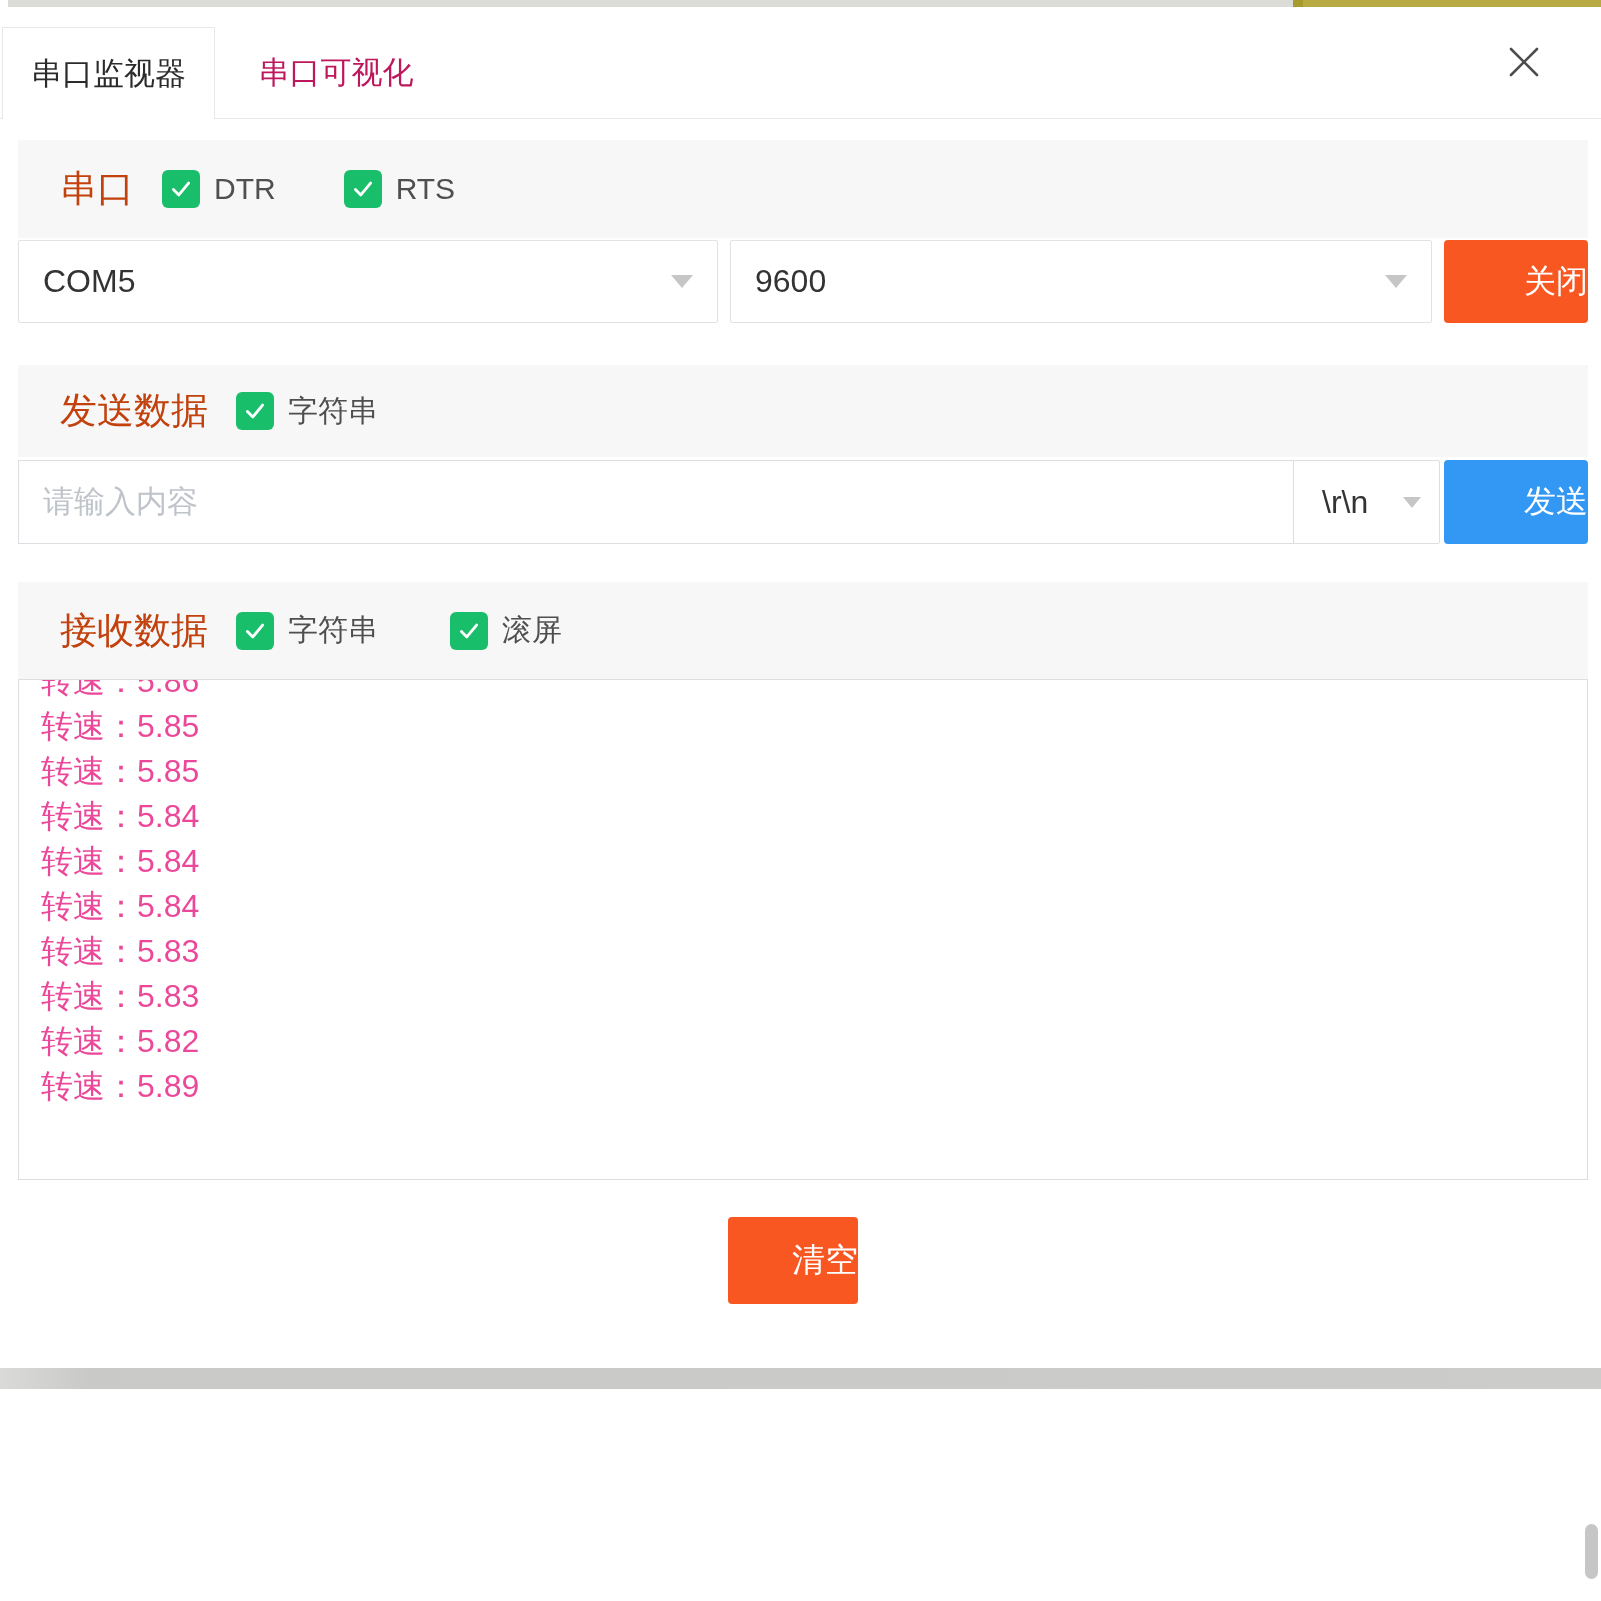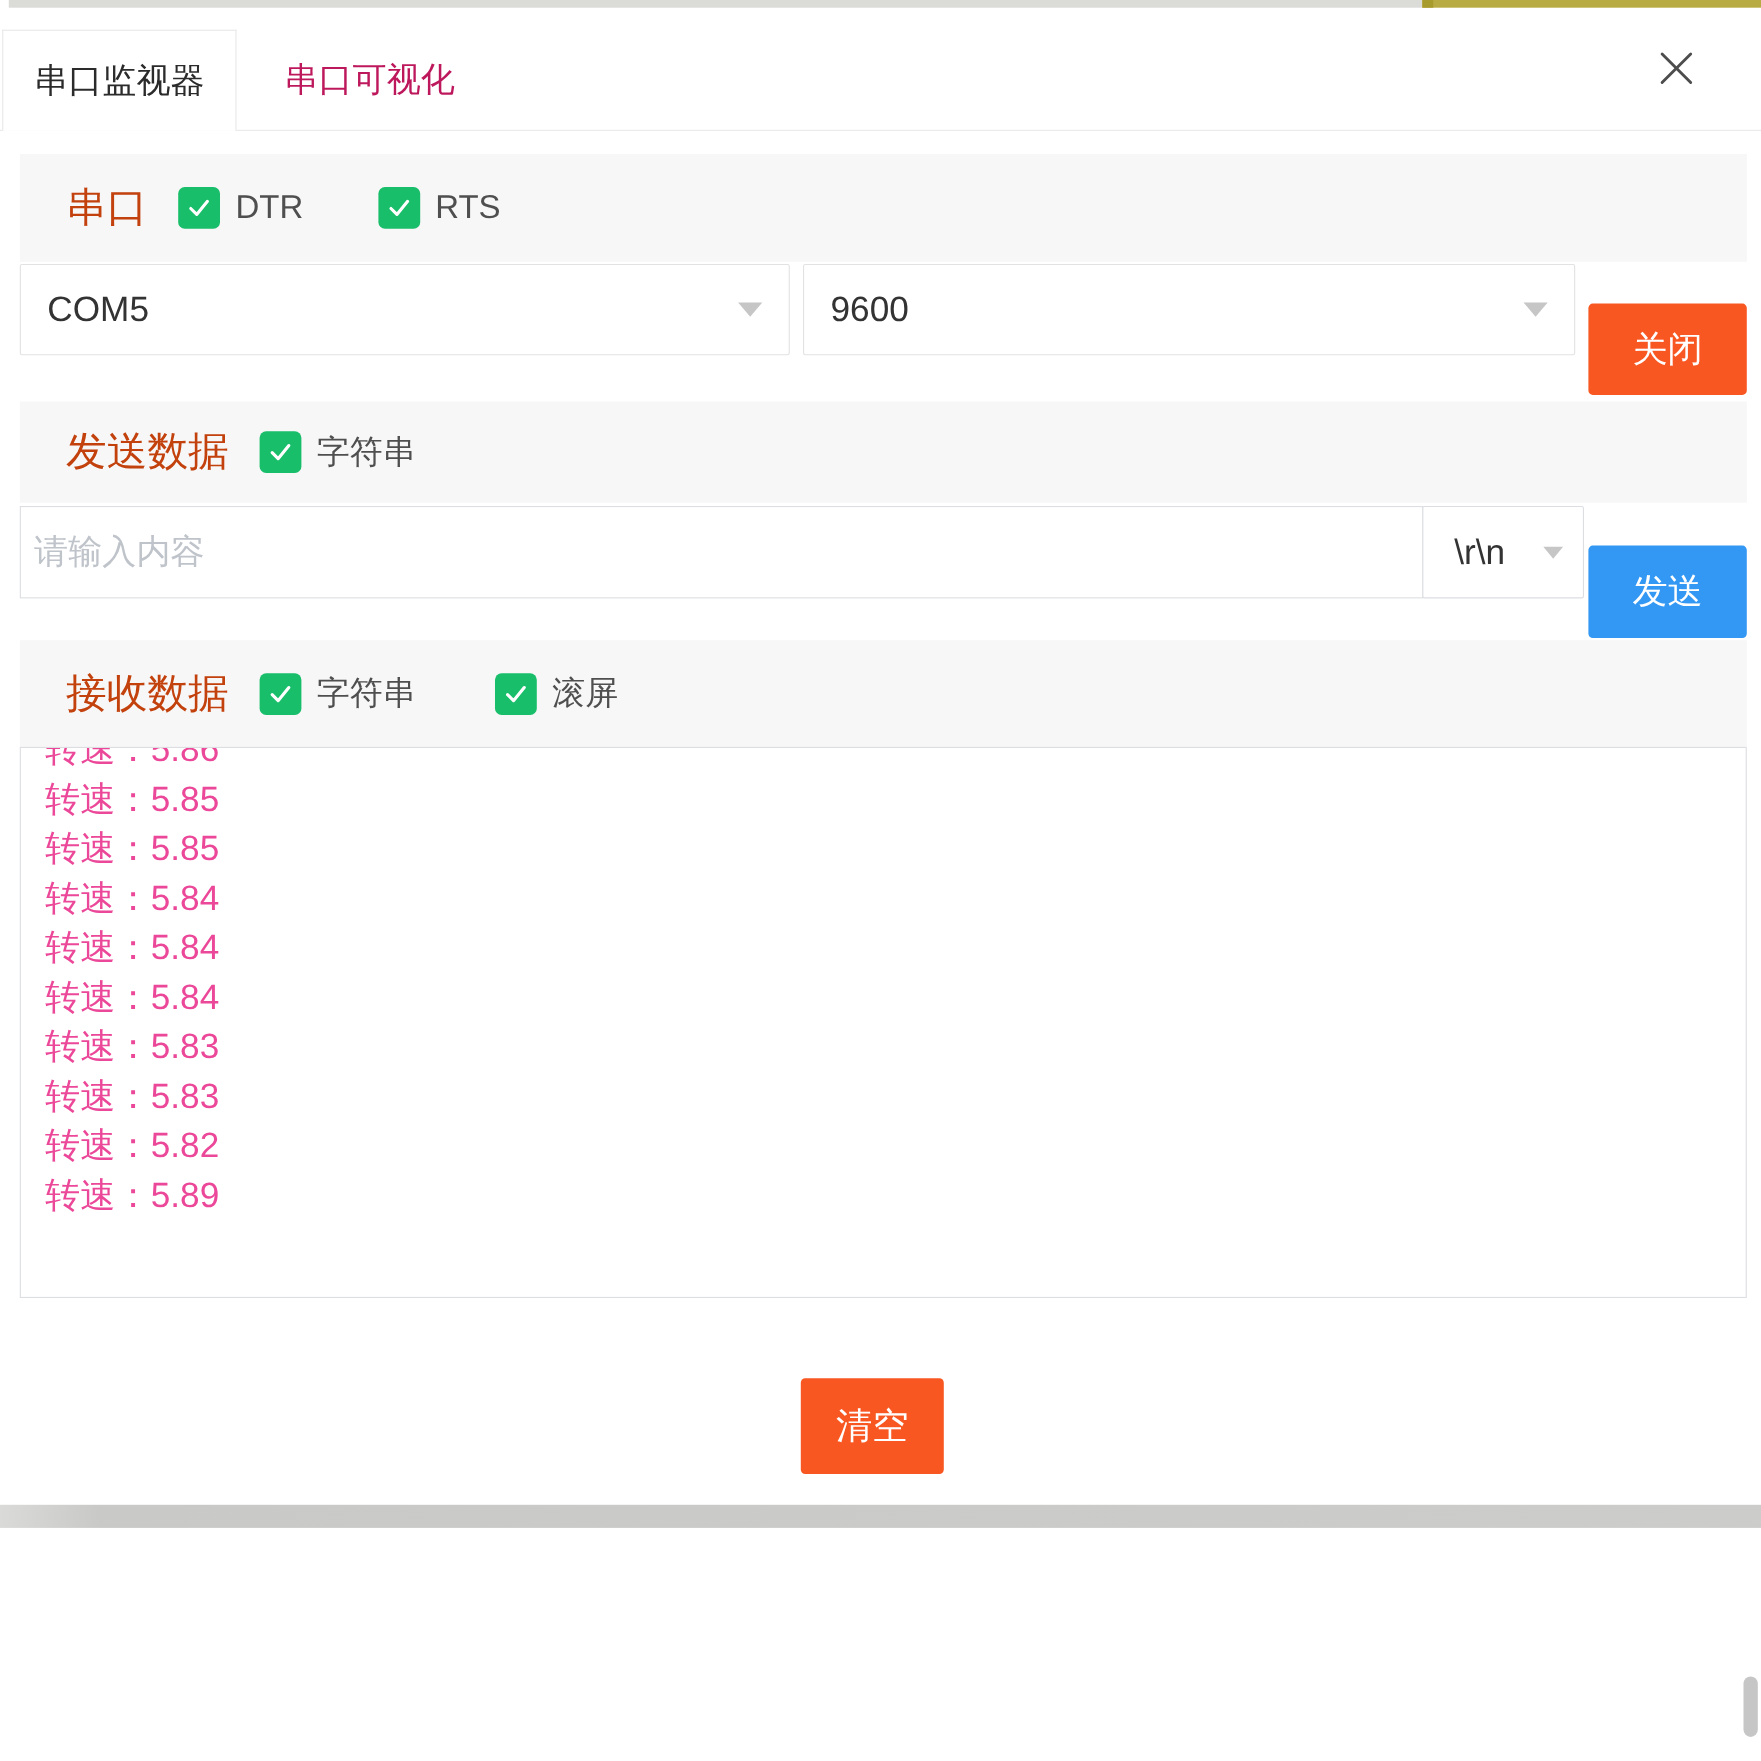--- a/index.html
+++ b/index.html
@@ -37,27 +37,27 @@
 
   
   .ctl-row{position:absolute;left:18px;width:1570px;}
   .select-box{position:absolute;top:0;height:83px;background:#ffffff;border:1px solid #e2e2e2;
               border-radius:2px;box-sizing:border-box;display:flex;align-items:center;
               padding:0 24px;font-size:32px;color:#333333;}
   .select-box .grow{flex:1;}
   .tri-down{width:0;height:0;border-left:11px solid transparent;border-right:11px solid transparent;
             border-top:13px solid #c6c6c6;flex:none;}
   .tri-down.small{border-left-width:9px;border-right-width:9px;border-top-width:11px;}
-  .btn{position:absolute;top:0;display:flex;align-items:center;justify-content:center;
-       border-radius:4px;color:#ffffff;font-size:32px;cursor:default;margin-top:36px;}
+  .btn{position:absolute;top:0;display:flex;align-items:center;justify-content:flex-end;
+       border-radius:4px;color:#ffffff;font-size:32px;cursor:default;}
   .btn-orange{background:#f95722;}
   .btn-blue{background:#3398f4;}
 
   .text-input{position:absolute;top:0;height:84px;background:#ffffff;border:1px solid #dcdee2;
-              box-sizing:border-box;font-size:31px;color:#333333;padding:0 12px;outline:none;
+              box-sizing:border-box;font-size:31px;color:#333333;padding:0 24px;outline:none;
               font-family:"Liberation Sans","DejaVu Sans",sans-serif;}
   .text-input::placeholder{color:#bfc3ca;}
 
   
   .data-box{position:absolute;left:18px;top:679px;width:1570px;height:501px;background:#ffffff;
             border:1px solid #dcdee2;box-sizing:border-box;overflow:hidden;}
   .data-lines{margin-top:-21px;padding-left:22px;font-size:32px;line-height:45px;color:#ec4899;}
   .scroll-thumb{position:absolute;right:3px;bottom:22px;width:13px;height:55px;background:#c6c6c6;
                 border-radius:7px;}
 

